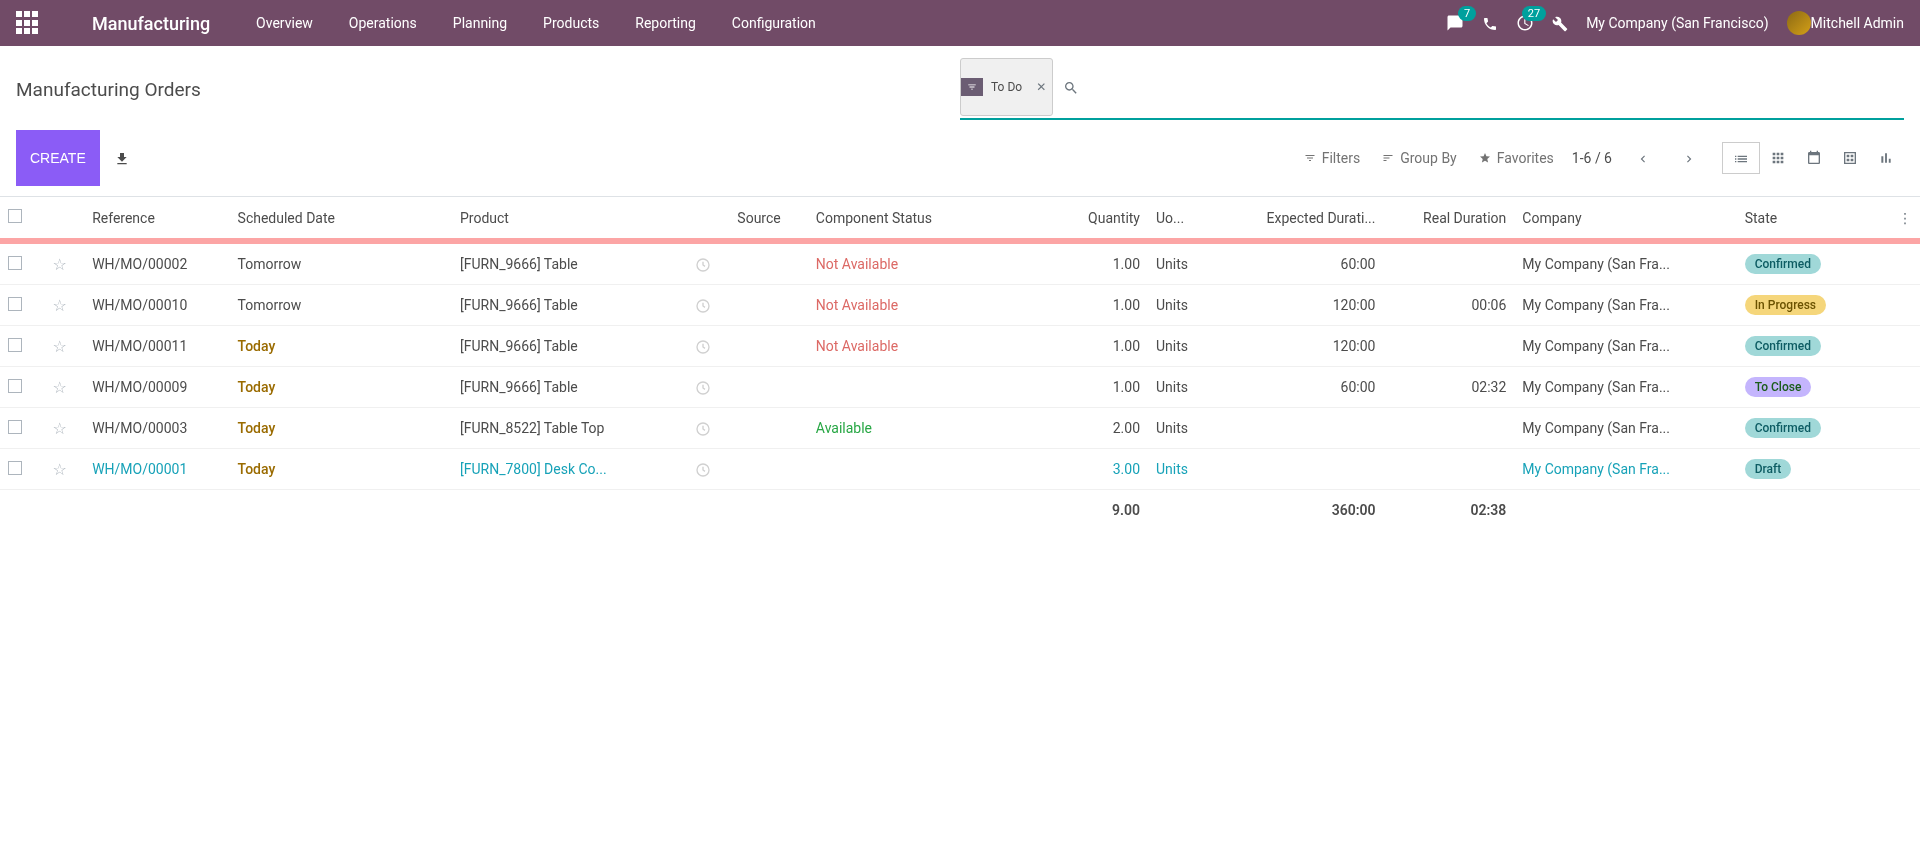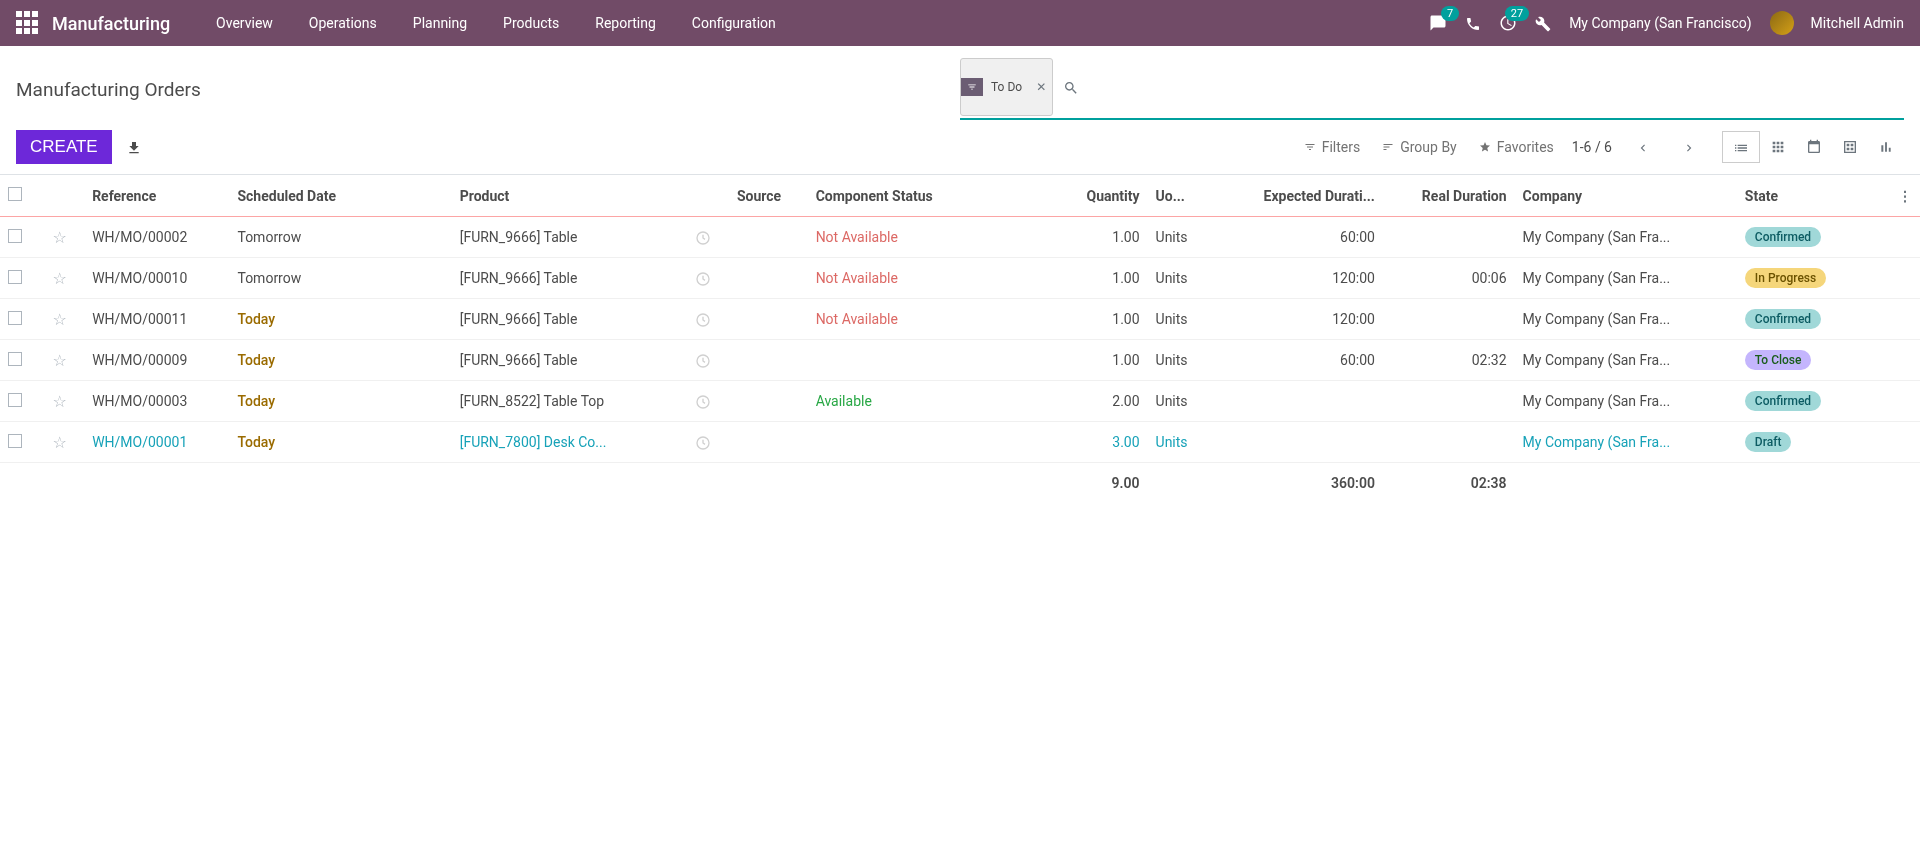--- a/index.html
+++ b/index.html
@@ -2,60 +2,60 @@
 <html><head>
 <meta charset="utf-8">
 <style>
 * { box-sizing: border-box; margin: 0; padding: 0; }
 body { font-family: -apple-system, BlinkMacSystemFont, "Segoe UI", Roboto, sans-serif; font-size: 14px; color: #4c4c4c; background: #ffffff; }
 
 
 .navbar { background: #714b67; height: 46px; display: flex; align-items: center; color: #fff; padding: 0 16px; }
 .nav-apps { width: 24px; height: 24px; display: grid; grid-template-columns: repeat(3,6px); grid-gap: 2px; cursor: pointer; margin-right: 12px; }
 .nav-apps span { width: 6px; height: 6px; background: #fff; }
-.nav-brand { font-size: 18px; font-weight: 500; margin-right: 28px; }
+.nav-brand { font-size: 18px; font-weight: 500; margin-right: 28px; margin-left: 40px; }
 .nav-links { display: flex; gap: 0; }
 .nav-link { padding: 12px 18px; color: #fff; cursor: pointer; font-size: 14px; }
 .nav-spacer { flex: 1; }
 .nav-right { display: flex; align-items: center; gap: 18px; }
 .nav-icon-wrap { position: relative; cursor: pointer; color: #fff; }
 .badge { position: absolute; top: -8px; right: -12px; background: #00a09d; color: #fff; border-radius: 10px; font-size: 11px; padding: 1px 6px; min-width: 18px; text-align: center; }
 .nav-company { color: #fff; cursor: pointer; }
-.nav-user { display: flex; align-items: center; gap: 17px; color: #fff; cursor: pointer; }
+.nav-user { display: flex; align-items: center; gap: 0; color: #fff; cursor: pointer; }
 .avatar { width: 24px; height: 24px; border-radius: 50%; background: linear-gradient(135deg,#8b6914,#d4a017); }
 
 
 .control-panel { padding: 12px 16px 10px; border-bottom: 1px solid #dee2e6; }
 .cp-top { display: flex; justify-content: space-between; align-items: center; margin-bottom: 10px; }
 .cp-title { font-size: 19px; color: #4c4c4c; }
 .cp-search { flex: 0 0 50%; display: flex; align-items: center; border-bottom: 2px solid #00a09d; padding-bottom: 2px; }
 .search-facet { display: inline-flex; align-items: center; background: #f0f0f0; border: 1px solid #ccc; border-radius: 3px; font-size: 12px; overflow: hidden; margin-right: 6px; }
 .facet-icon { background: #6b5d73; color: #fff; padding: 4px 6px; display: flex; align-items: center; }
 .facet-label { padding: 21px 8px; color: #4c4c4c; }
 .facet-remove { padding: 3px 6px; cursor: pointer; color: #6c757d; }
 .search-input { flex: 1; border: none; outline: none; font-size: 14px; padding: 4px; color: #6c757d; }
 .search-btn { cursor: pointer; color: #6c757d; padding: 4px; }
 
 .cp-bottom { display: flex; justify-content: space-between; align-items: center; }
 .cp-left { display: flex; align-items: center; gap: 14px; }
-.btn-create { background: #6d28d9; color: #fff; border: none; padding: 7px 14px; font-size: 17px; font-weight: 500; cursor: pointer; }
+.btn-create { background: #8b5cf6; color: #fff; border: none; padding: 20px 14px; font-size: 14px; font-weight: 500; cursor: pointer; }
 .btn-import { color: #4c4c4c; cursor: pointer; }
 .cp-right { display: flex; align-items: center; gap: 18px; }
 .search-opts { display: flex; gap: 22px; }
 .search-opt { display: flex; align-items: center; gap: 6px; cursor: pointer; color: #737373; }
 .pager { display: flex; align-items: center; gap: 16px; color: #4c4c4c; }
 .pager-btn { cursor: pointer; padding: 4px 8px; color: #6c757d; }
 .view-switches { display: flex; gap: 0; }
 .view-switch { padding: 6px 10px; cursor: pointer; color: #6c757d; }
 .view-switch.active { border: 1px solid #ccc; background: #fff; }
 
 
 .table-wrap { overflow-x: auto; }
 table { width: 100%; border-collapse: collapse; }
-thead th { text-align: left; font-weight: 700; padding: 12px 8px; border-bottom: 1px solid #fca5a5; color: #4c4c4c; font-size: 14px; white-space: nowrap; }
+thead th { text-align: left; font-weight: 400; padding: 12px 8px; border-bottom: 6px solid #fca5a5; color: #4c4c4c; font-size: 14px; white-space: nowrap; }
 thead th.num { text-align: right; }
 tbody tr { border-bottom: 1px solid #f0f0f0; }
 tbody td { padding: 10px 8px; font-size: 14px; white-space: nowrap; overflow: hidden; text-overflow: ellipsis; }
 tbody td.num { text-align: right; }
 .checkbox { width: 14px; height: 14px; border: 1px solid #adb5bd; display: inline-block; cursor: pointer; }
 .star { color: #adb5bd; cursor: pointer; font-size: 16px; }
 .clock-ico { color: #d0d0d0; }
 .status-notavail { color: #dc6965; }
 .status-avail { color: #28a745; }
 .date-today { color: #9a6b00; font-weight: 500; }

